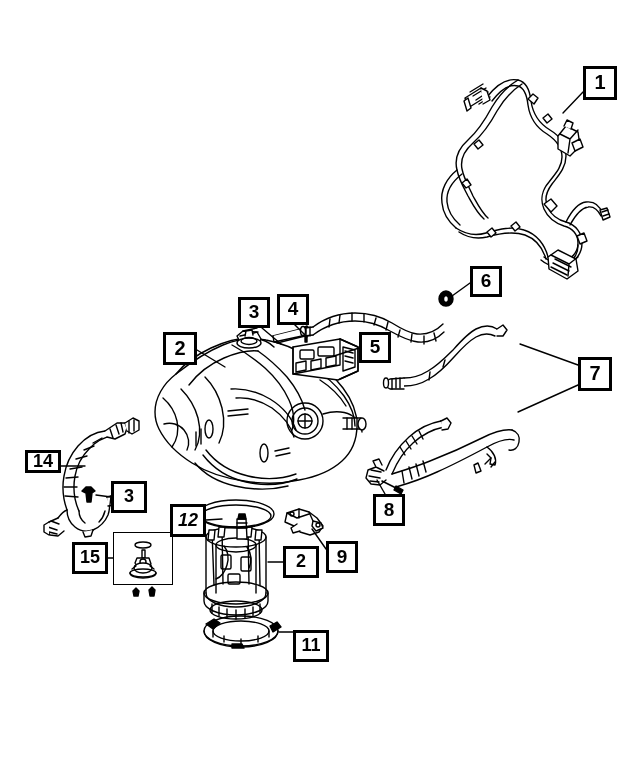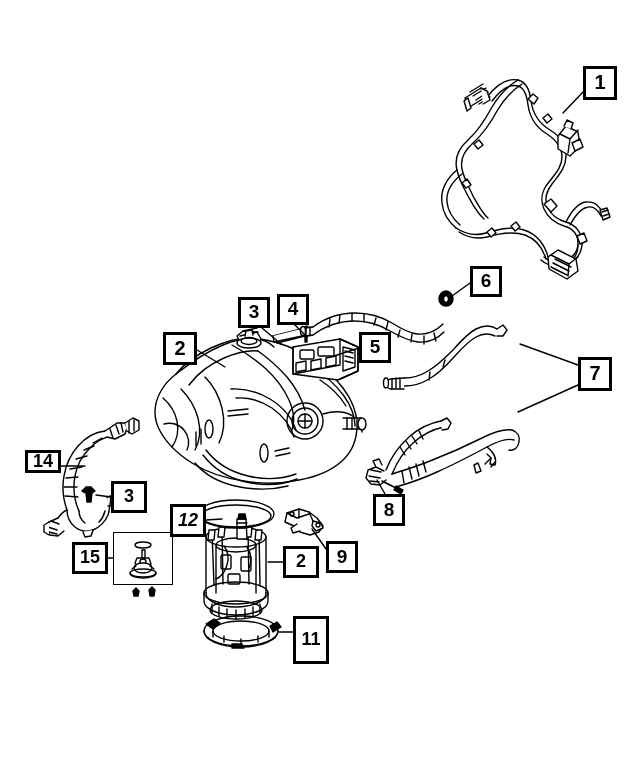--- a/index.html
+++ b/index.html
@@ -431,21 +431,21 @@
   </div>
 
   <div class="callout-box" style="left:326px; top:541px; width:32px; height:32px; font-size:19px;">
     <span class="callout-label">9</span>
   </div>
 
   <div class="callout-box" style="left:283px; top:546px; width:36px; height:32px; font-size:18px;">
     <span class="callout-label">2</span>
   </div>
 
-  <div class="callout-box" style="left:293px; top:616px; width:36px; height:48px; font-size:18px;">
+  <div class="callout-box" style="left:293px; top:630px; width:36px; height:32px; font-size:18px;">
     <span class="callout-label">11</span>
   </div>
 
   <div class="callout-box" style="left:170px; top:504px; width:36px; height:33px; font-size:18px;font-style:italic;">
     <span class="callout-label">12</span>
   </div>
 
   <div class="callout-box" style="left:111px; top:481px; width:36px; height:32px; font-size:18px;">
     <span class="callout-label">3</span>
   </div>

